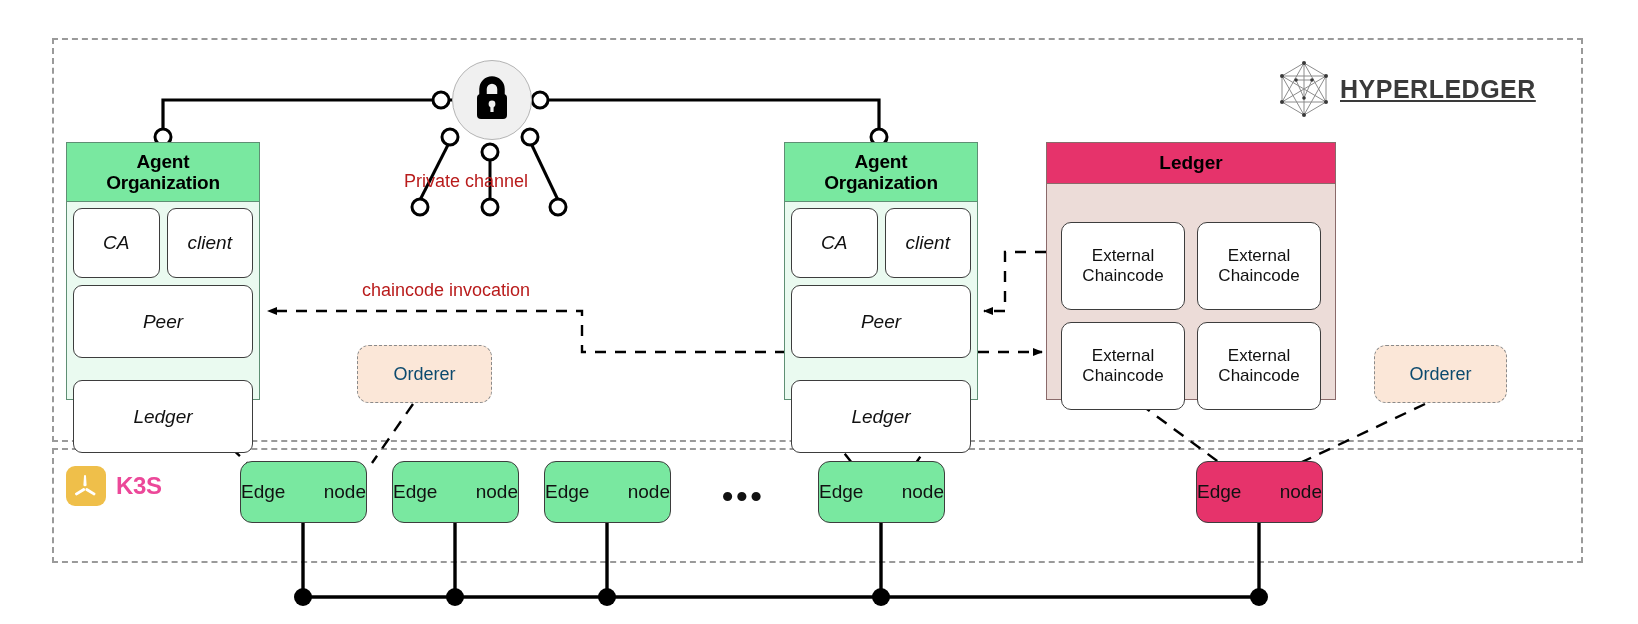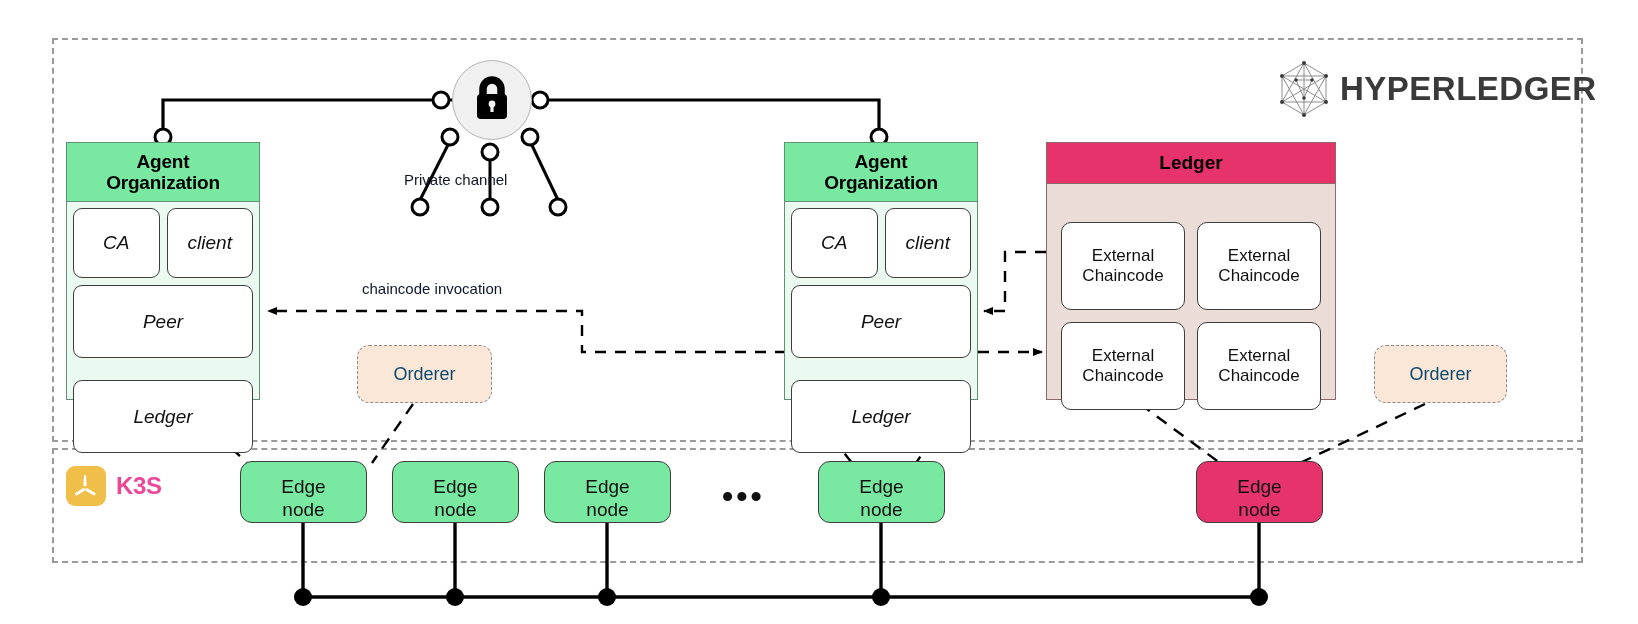--- a/index.html
+++ b/index.html
@@ -35,35 +35,35 @@
   #server .cc{box-sizing:border-box;border:1.3px solid #3d3d3d;background:#fff;border-radius:10px;
     display:flex;flex-direction:column;align-items:center;justify-content:center;
     font-size:17px;color:#111;line-height:1.2;text-align:center;}
 
   
   .orderer{position:absolute;box-sizing:border-box;border:1.8px dashed #8a8a8a;background:#fbe7d8;
     border-radius:12px;display:flex;align-items:center;justify-content:center;font-size:18px;color:#0c4a6e;}
 
   
   .edge{position:absolute;box-sizing:border-box;border:1.4px solid #3d3d3d;border-radius:12px;
-    background:#79e8a0;display:flex;flex-direction:column;align-items:center;justify-content:flex-end;
+    background:#79e8a0;display:flex;flex-direction:row;align-items:center;justify-content:space-between;
     font-size:19px;color:#111;line-height:1.25;}
   .edge.alt{background:#e6336b;}
 
   
   #lock-circle{position:absolute;left:452px;top:60px;width:78px;height:78px;border-radius:50%;
     background:#f0f0f0;border:1.4px solid #b4b4b4;display:flex;align-items:center;justify-content:center;}
 
   
-  .plaintext{position:absolute;font-size:15px;color:#0f172a;white-space:nowrap;}
+  .plaintext{position:absolute;font-size:18px;color:#b91c1c;white-space:nowrap;}
   #ellipsis{position:absolute;left:722px;top:478px;font-size:32px;font-weight:bold;color:#111;letter-spacing:3px;}
 
   
   #hyperledger-logo{position:absolute;left:1278px;top:60px;display:flex;align-items:center;gap:10px;}
-  #hyperledger-logo .hl-text{font-size:33px;font-weight:bold;color:#3a3a3a;letter-spacing:.5px;}
+  #hyperledger-logo .hl-text{font-size:25px;font-weight:bold;color:#3a3a3a;letter-spacing:.5px;text-decoration:underline;}
   #k3s-logo{position:absolute;left:66px;top:466px;display:flex;align-items:center;gap:10px;}
   #k3s-logo .k3s-mark{width:40px;height:40px;border-radius:9px;background:#efbf4a;display:flex;align-items:center;justify-content:center;}
   #k3s-logo .k3s-text{font-size:24px;font-weight:bold;color:#ec4899;letter-spacing:-.3px;}
 
   svg.overlay{position:absolute;left:0;top:0;width:1638px;height:624px;pointer-events:none;}
 </style>
 </head>
 <body>
 
 <div id="stage">

